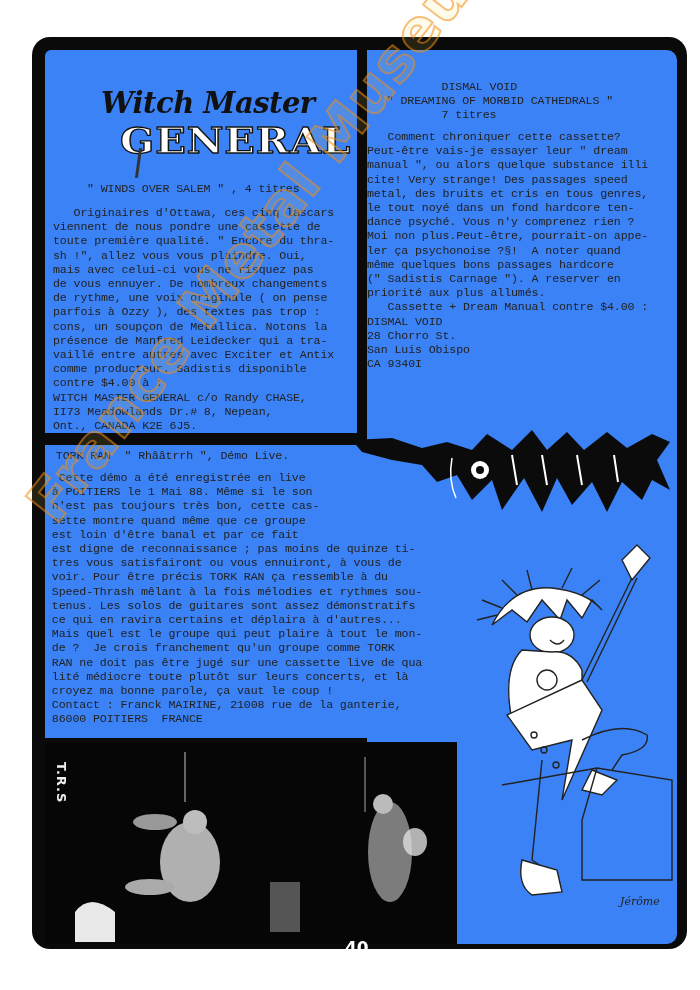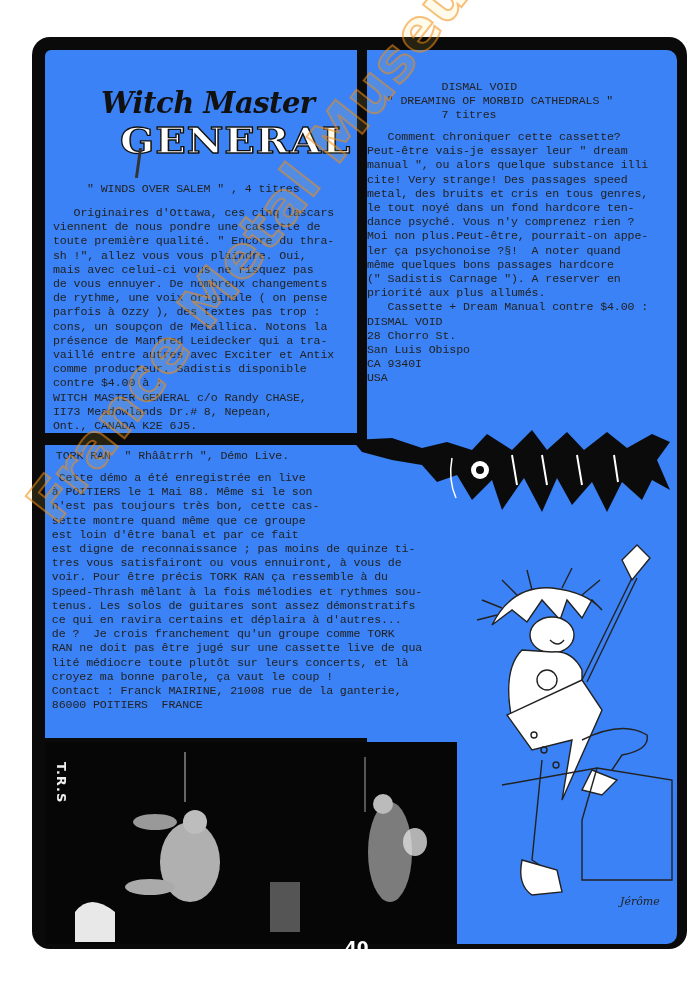--- a/index.html
+++ b/index.html
@@ -88,40 +88,40 @@
     <div class="mono">Moi non plus.Peut-être, pourrait-on appe-</div>
     <div class="mono">ler ça psychonoise ?§!  A noter quand</div>
     <div class="mono">même quelques bons passages hardcore</div>
     <div class="mono">(" Sadistis Carnage "). A reserver en</div>
     <div class="mono">priorité aux plus allumés.</div>
     <div class="mono">   Cassette + Dream Manual contre $4.00 :</div>
     <div class="mono">DISMAL VOID</div>
     <div class="mono">28 Chorro St.</div>
     <div class="mono">San Luis Obispo</div>
     <div class="mono">CA 9340I</div>
-    <div class="mono">USA</div>
   </div>
 </div>
 
 <div class="panel" id="p-tr-logo"></div>
 
 <div class="panel" id="p-tr">
   <div class="mono" style="position:absolute;left:4px;top:4px;"> TORK RAN  " Rhââtrrh ", Démo Live.</div>
   <div style="position:absolute;left:0px;top:26px;">
     <div class="mono">  Cette démo a été enregistrée en live</div>
     <div class="mono"> à POITIERS le 1 Mai 88. Même si le son</div>
     <div class="mono"> n'est pas toujours très bon, cette cas-</div>
     <div class="mono"> sette montre quand même que ce groupe</div>
     <div class="mono"> est loin d'être banal et par ce fait</div>
     <div class="mono"> est digne de reconnaissance ; pas moins de quinze ti-</div>
     <div class="mono"> tres vous satisfairont ou vous ennuiront, à vous de</div>
     <div class="mono"> voir. Pour être précis TORK RAN ça ressemble à du</div>
     <div class="mono"> Speed-Thrash mêlant à la fois mélodies et rythmes sou-</div>
     <div class="mono"> tenus. Les solos de guitares sont assez démonstratifs</div>
     <div class="mono"> ce qui en ravira certains et déplaira à d'autres...</div>
+    <div class="mono"> Mais quel est le groupe qui peut plaire à tout le mon-</div>
     <div class="mono"> de ?  Je crois franchement qu'un groupe comme TORK</div>
     <div class="mono"> RAN ne doit pas être jugé sur une cassette live de qua</div>
     <div class="mono"> lité médiocre toute plutôt sur leurs concerts, et là</div>
     <div class="mono"> croyez ma bonne parole, ça vaut le coup !</div>
     <div class="mono"> Contact : Franck MAIRINE, 21008 rue de la ganterie,</div>
     <div class="mono"> 86000 POITIERS  FRANCE</div>
   </div>
 </div>
 
 <svg class="tork-logo" viewBox="0 0 325 95">

